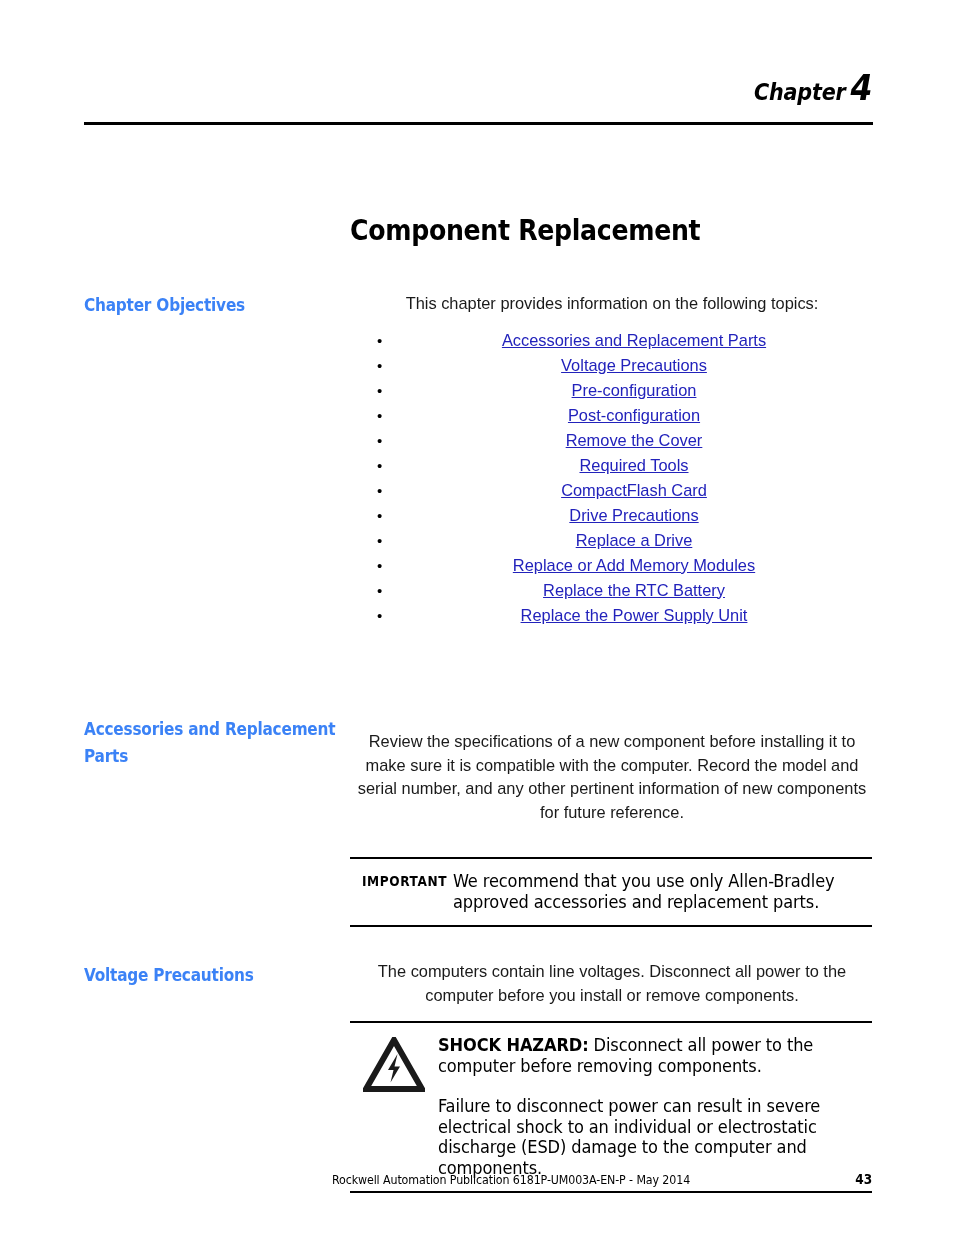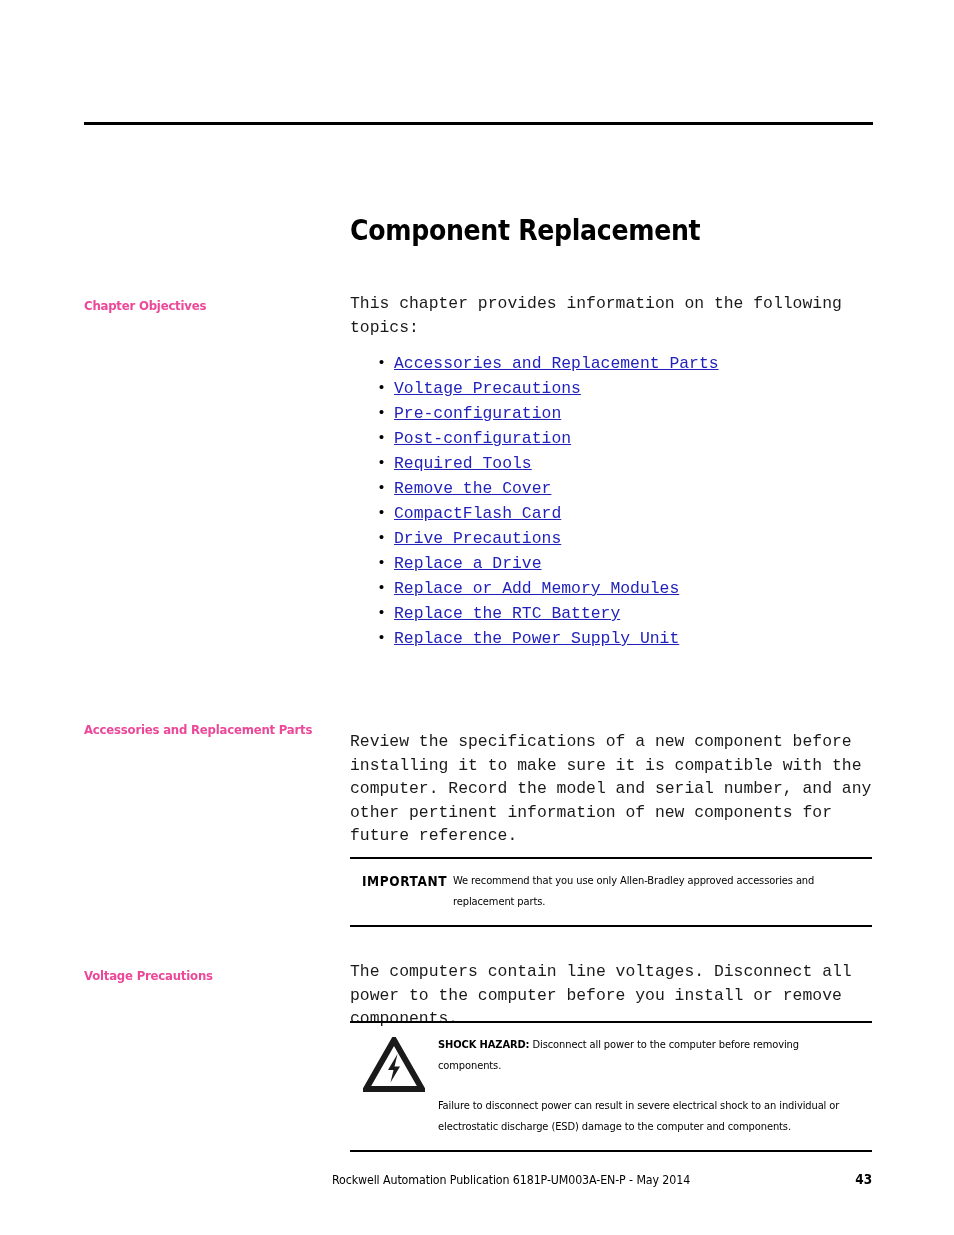--- a/index.html
+++ b/index.html
@@ -70,37 +70,38 @@
     line-height: 34px;
     color: #000000;
     margin-top: 44px;
   }
 
   
   .sec-head {
     position: absolute;
     font-family: "DejaVu Sans Condensed", "Liberation Sans Narrow", "Liberation Sans", sans-serif;
     font-weight: bold;
-    font-size: 13px;
+    font-size: 17px;
     line-height: 27px;
     letter-spacing: -0.2px;
-    color: #ec4899;
+    color: #3b82f6;
     width: 262px;
     left: 84px;
   }
 
   
   .body-col {
     position: absolute;
     left: 350px;
     width: 524px;
-    font-family: Liberation Mono, monospace;
+    font-family: Liberation Sans, sans-serif;
     font-size: 16.4px;
     line-height: 23.5px;
     color: #1a1a1a;
+    text-align: center;
   }
   .body-col p {
     margin: 0 0 12px 0;
   }
 
   a.doclink, .doclink {
     color: #2222bb;
     text-decoration: underline;
   }
 
@@ -146,21 +147,21 @@
     font-weight: bold;
     font-size: 13.5px;
     letter-spacing: 0.6px;
     line-height: 19px;
     padding-top: 13px;
     padding-left: 12px;
     box-sizing: border-box;
   }
   .callout-body {
     flex: 1 1 auto;
-    font-size: 11px;
+    font-size: 18px;
     line-height: 20.5px;
     padding: 12px 8px 13px 0;
     letter-spacing: -0.1px;
   }
   .callout-body p {
     margin: 0;
   }
   .callout-body p + p {
     margin-top: 20px;
   }
@@ -197,35 +198,38 @@
   .footer-page {
     font-weight: bold;
     font-size: 13.5px;
   }
 </style>
 </head>
 <body>
 
 <div class="page">
 
+  <div class="chapter-header">
+    <span class="chapter-word">Chapter</span><span class="chapter-num">4</span>
+  </div>
   <div class="chapter-rule"></div>
 
   <h1 class="page-title">Component Replacement</h1>
 
   <div class="sec-head" style="top:292px;">Chapter Objectives</div>
 
   <div class="body-col" style="top:292px;">
     <p>This chapter provides information on the following topics:</p>
     <ul class="topic-list">
       <li><span class="doclink">Accessories and Replacement Parts</span></li>
       <li><span class="doclink">Voltage Precautions</span></li>
       <li><span class="doclink">Pre-configuration</span></li>
       <li><span class="doclink">Post-configuration</span></li>
+      <li><span class="doclink">Remove the Cover</span></li>
       <li><span class="doclink">Required Tools</span></li>
-      <li><span class="doclink">Remove the Cover</span></li>
       <li><span class="doclink">CompactFlash Card</span></li>
       <li><span class="doclink">Drive Precautions</span></li>
       <li><span class="doclink">Replace a Drive</span></li>
       <li><span class="doclink">Replace or Add Memory Modules</span></li>
       <li><span class="doclink">Replace the RTC Battery</span></li>
       <li><span class="doclink">Replace the Power Supply Unit</span></li>
     </ul>
   </div>
 
   <div class="sec-head" style="top:716px;">Accessories and Replacement Parts</div>

